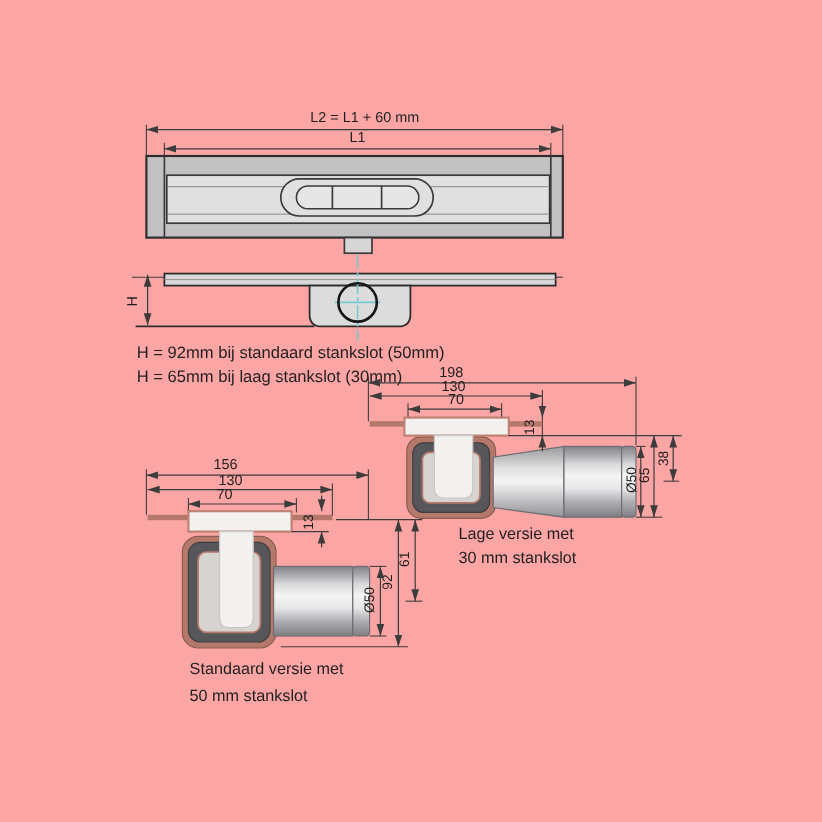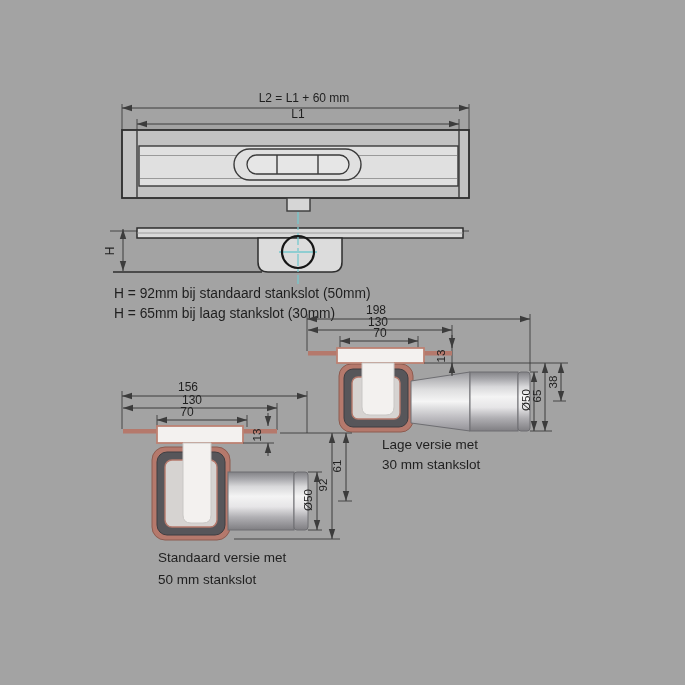--- a/index.html
+++ b/index.html
@@ -1,16 +1,16 @@
 <!DOCTYPE html>
 <html style="--line: #3c3c3c; --body-gray: #c2c2c2; --grate-gray: #e0e0e0; --seal-shell: #b5796c; --seal-lining: #57565a; --seal-inner: #d6d3d1; --funnel-white: #f3f1ef; --centerline: #76c9ce;"><head>
 <meta charset="utf-8">
 <style>
   html,body{margin:0;padding:0;background:#ffffff;}
-  .stage{position:relative;width:685px;height:685px;background:#a3a3a3;overflow:hidden;
+  .stage{position:relative;width:685px;height:685px;background:#fca5a5;overflow:hidden;
          font-family:"Liberation Sans", sans-serif;}
   svg text{font-family:"Liberation Sans", sans-serif; fill:#1f1f1f;}
   .dim-label{font-size:12px;}
   .dim-label-sm{font-size:11.5px;}
   .note-text{font-size:13.8px;}
   .caption-text{font-size:13.5px;}
   .dim{stroke:var(--line,#3c3c3c);stroke-width:1;fill:none;}
   .ext{stroke:var(--line,#3c3c3c);stroke-width:0.9;fill:none;}
   .outline{stroke:#2d2d2d;stroke-width:1.8;}
   .thin-outline{stroke:#3a3a3a;stroke-width:1.4;}

